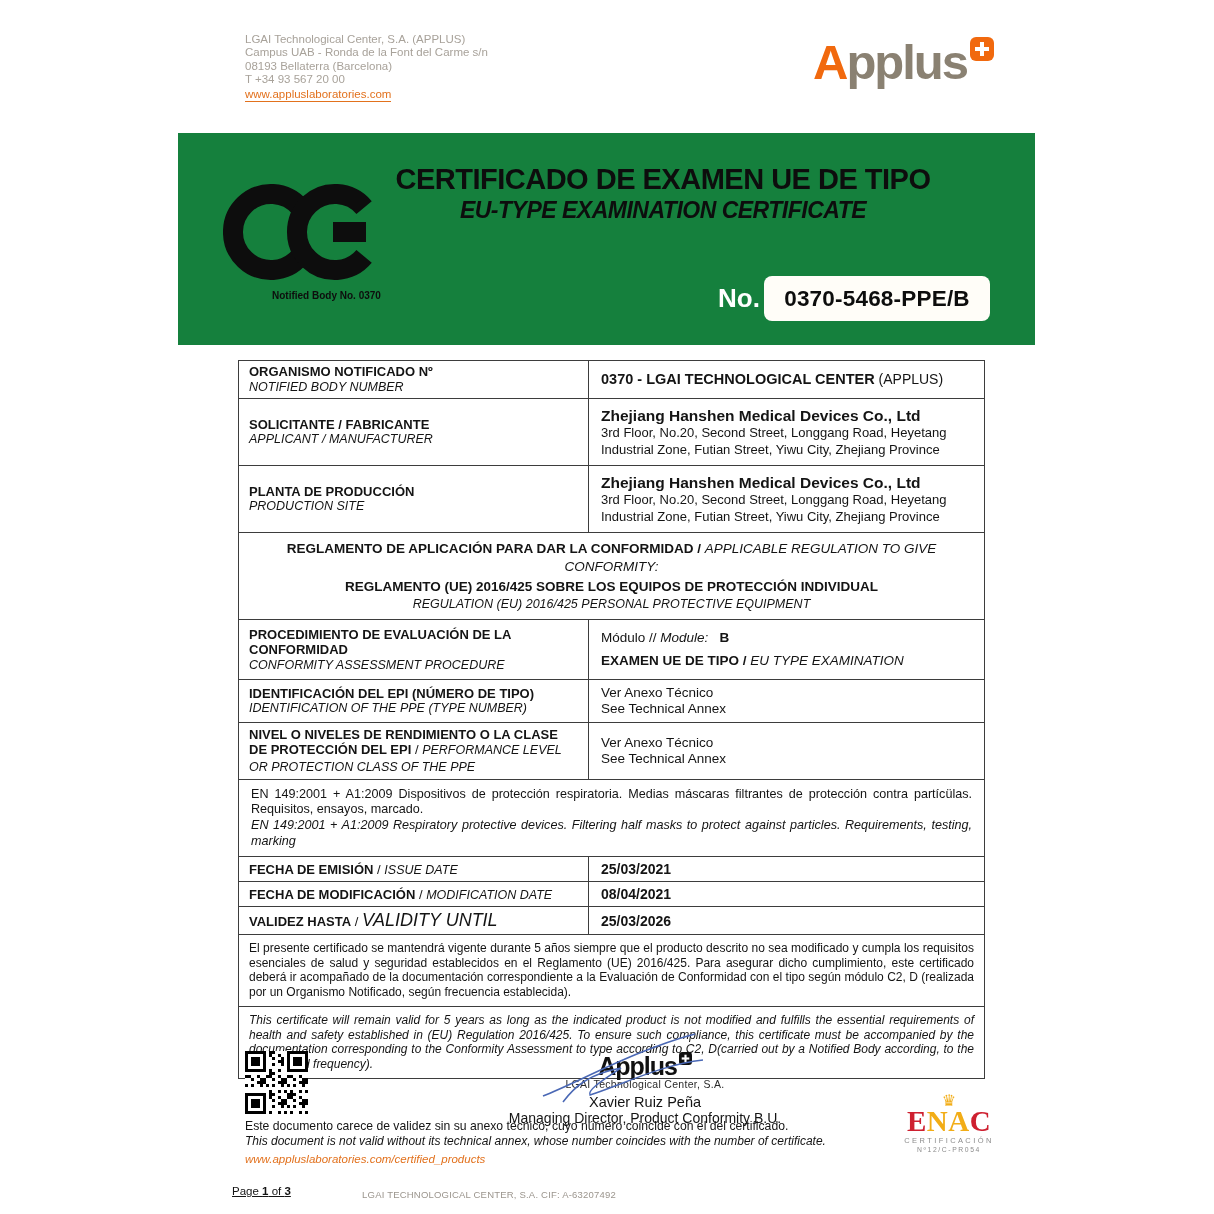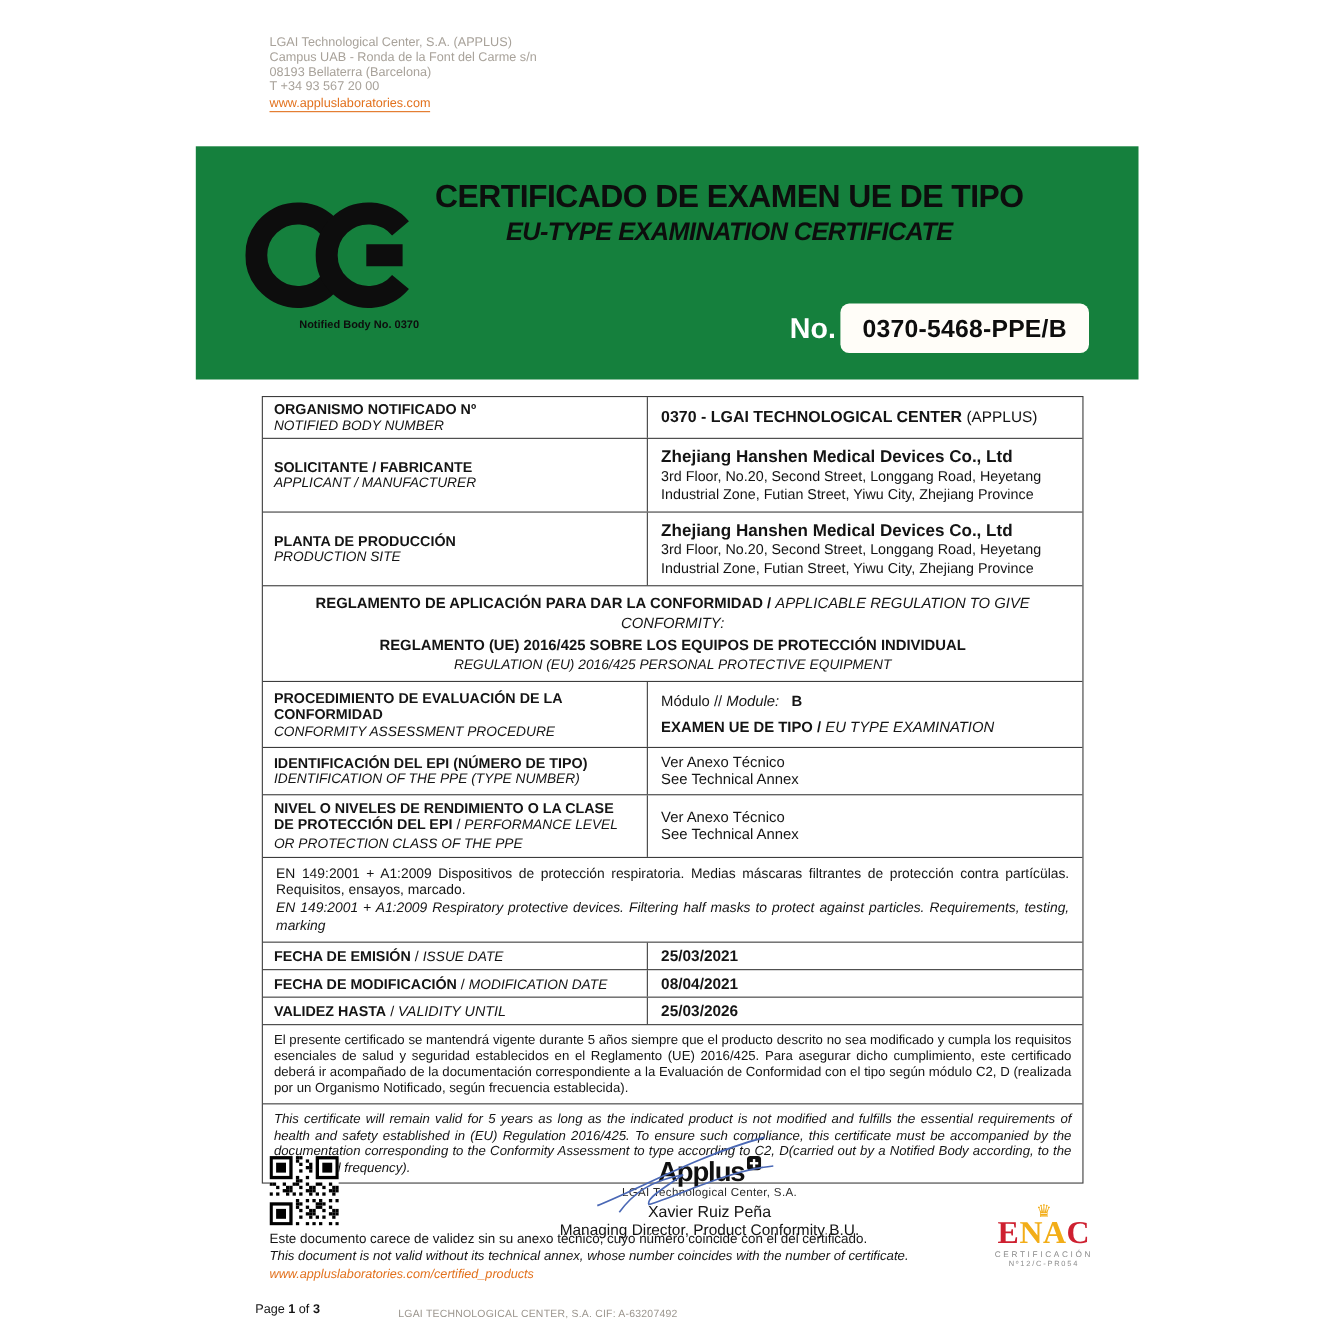--- a/index.html
+++ b/index.html
@@ -75,37 +75,44 @@
   
   .enac { position:absolute; left:897px; top:1094px; width:104px; text-align:center; }
   .enac .crown { font-family:"DejaVu Sans",sans-serif; font-size:16px; line-height:14px; color:#f2ad17; }
   .enac .letters { font-family:"Liberation Serif","DejaVu Serif",serif; font-weight:bold; font-size:29px;
        line-height:27px; letter-spacing:0.5px; }
   .enac .red { color:#ce2030; } .enac .gold { color:#f2ad17; }
   .enac .word { font-size:7.5px; letter-spacing:2.4px; color:#8c8c8c; margin-top:1px; }
   .enac .num { font-size:6.8px; letter-spacing:1.6px; color:#8c8c8c; margin-top:1px; }
 
   
-  .page-num { position:absolute; left:232px; top:1185px; font-size:11.5px; }
+  .page-num { position:absolute; left:232px; top:1185px; font-size:11.5px;text-decoration:underline; }
   .footer-co { position:absolute; left:0; top:1189px; width:978px; text-align:center;
        font-size:9.5px; color:#9b958d; letter-spacing:0.2px; }
 </style>
 </head>
 <body>
 
 <div class="page">
 
   <div class="lh-address">
     <div>LGAI Technological Center, S.A. (APPLUS)</div>
     <div>Campus UAB - Ronda de la Font del Carme s/n</div>
     <div>08193 Bellaterra (Barcelona)</div>
     <div>T +34 93 567 20 00</div>
     <span class="lh-link">www.appluslaboratories.com</span>
   </div>
 
+  <div class="logo">
+    <span class="word"><span class="a">A</span><span>pplus</span></span><span class="badge"><svg width="24" height="24" viewBox="0 0 24 24">
+          <rect x="0" y="0" width="24" height="24" rx="6" fill="#f1690e"></rect>
+          <rect x="10" y="5" width="4" height="14" fill="#fff"></rect>
+          <rect x="5" y="10" width="14" height="4" fill="#fff"></rect>
+        </svg></span>
+  </div>
 
   <div class="banner">
     <div class="banner-title-es">CERTIFICADO DE EXAMEN UE DE TIPO</div>
     <div class="banner-title-en">EU-TYPE EXAMINATION CERTIFICATE</div>
     <div class="ce">
       <svg width="160" height="110" viewBox="0 0 160 110">
         <path d="M 77.1 30.6 A 38 38 0 1 0 77.1 79.4" fill="none" stroke="#0d0d0d" stroke-width="20"></path>
         <path d="M 141.1 30.6 A 38 38 0 1 0 141.1 79.4" fill="none" stroke="#0d0d0d" stroke-width="20"></path>
         <line x1="110" y1="55" x2="143" y2="55" stroke="#0d0d0d" stroke-width="20"></line>
       </svg>
@@ -212,21 +219,21 @@
       <div class="cl">
         <div style="font-size:13px;"><span class="b">FECHA DE MODIFICACIÓN</span><span> / </span><span class="i" style="font-size:12.5px">MODIFICATION DATE</span></div>
       </div>
       <div class="cr">
           <div class="dateval">08/04/2021</div>
         </div>
     </div>
 
     <div class="row mh25">
       <div class="cl">
-        <div style="font-size:13px;"><span class="b">VALIDEZ HASTA</span><span> / </span><span class="i" style="font-size:13px">VALIDITY UNTIL</span></div>
+        <div style="font-size:13px;"><span class="b">VALIDEZ HASTA</span><span> / </span><span class="i" style="font-size:18px">VALIDITY UNTIL</span></div>
       </div>
       <div class="cr">
           <div class="dateval">25/03/2026</div>
         </div>
     </div>
 
     <div class="row mh59">
       <div class="para">El presente certificado se mantendrá vigente durante 5 años siempre que el producto descrito no sea modificado y cumpla los requisitos esenciales de salud y seguridad establecidos en el Reglamento (UE) 2016/425. Para asegurar dicho cumplimiento, este certificado deberá ir acompañado de la documentación correspondiente a la Evaluación de Conformidad con el tipo según módulo C2, D (realizada por un Organismo Notificado, según frecuencia establecida).</div>
     </div>
     <div class="row mh52">

